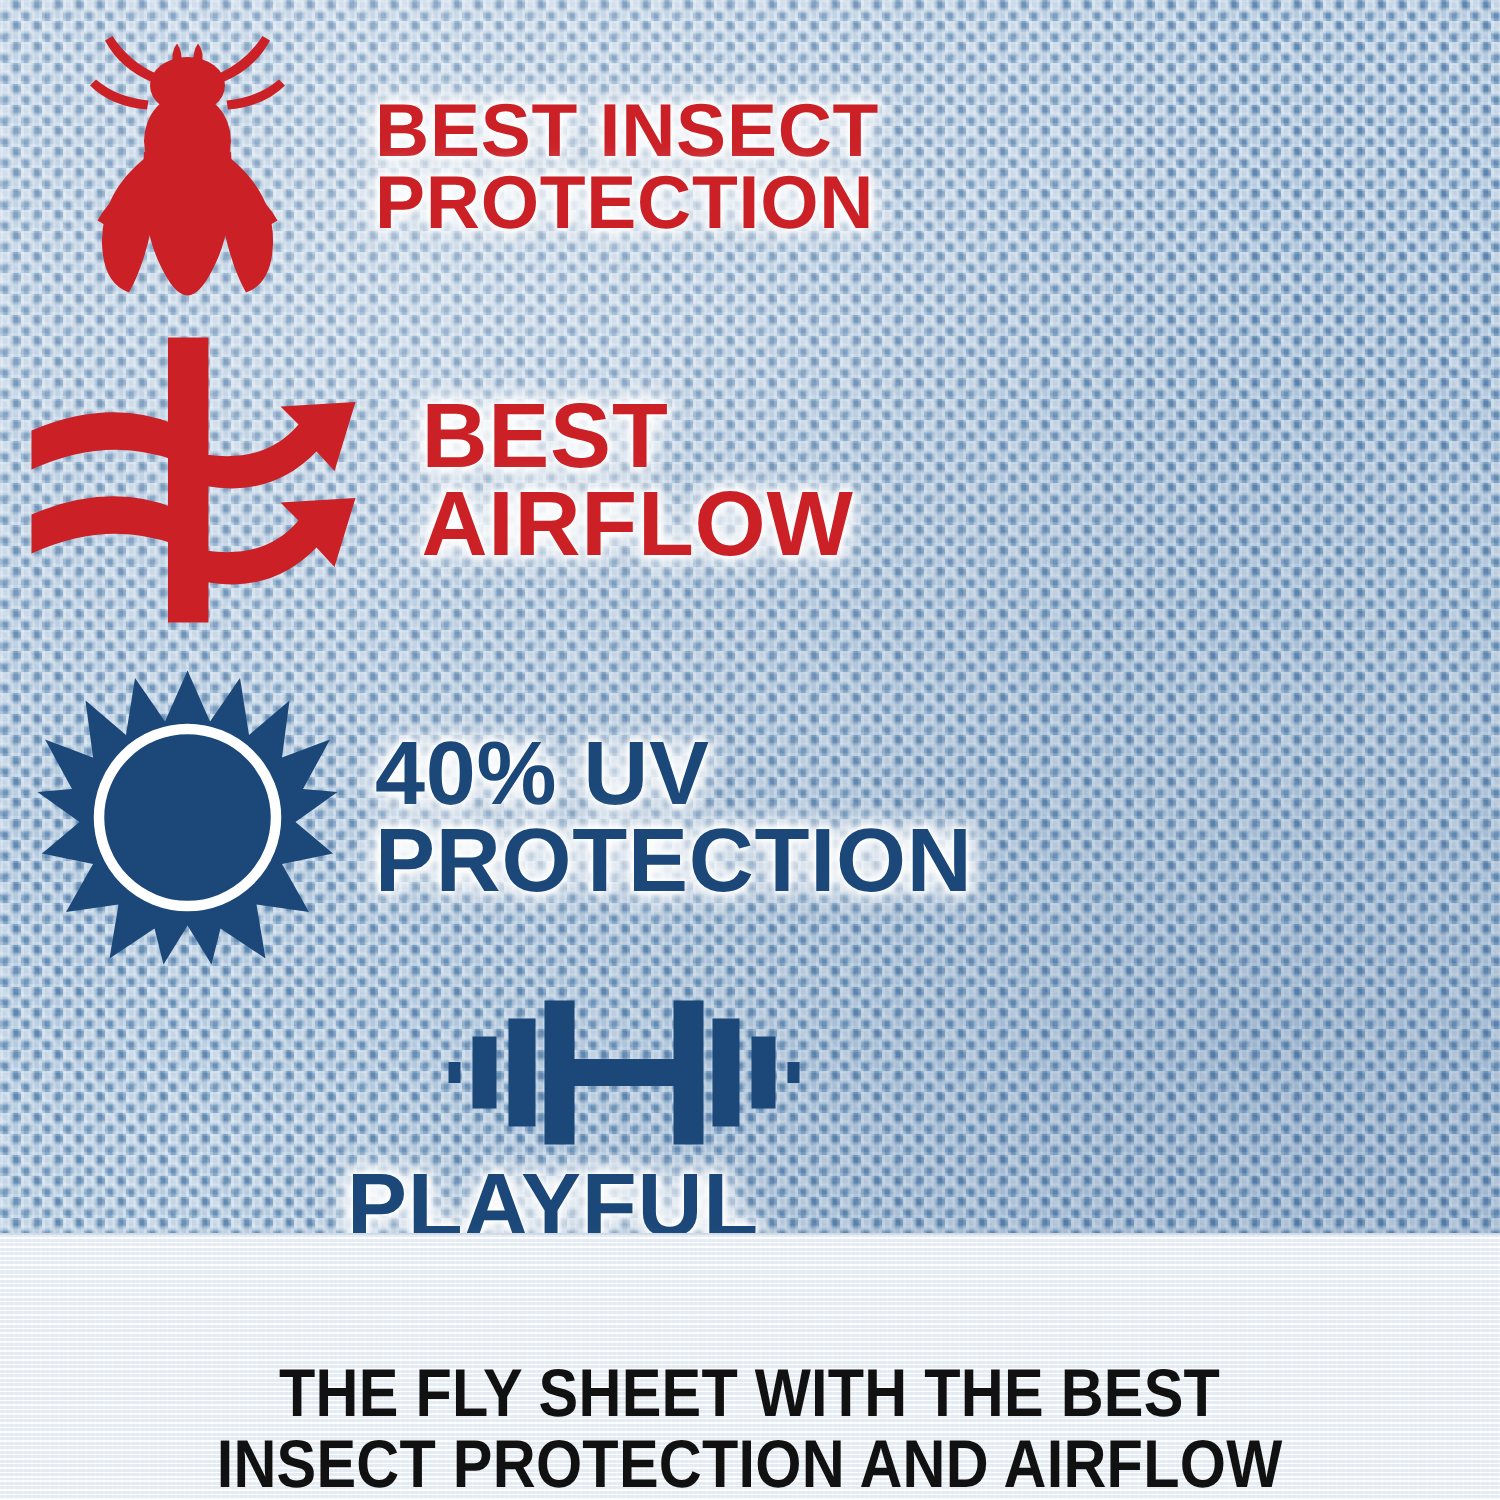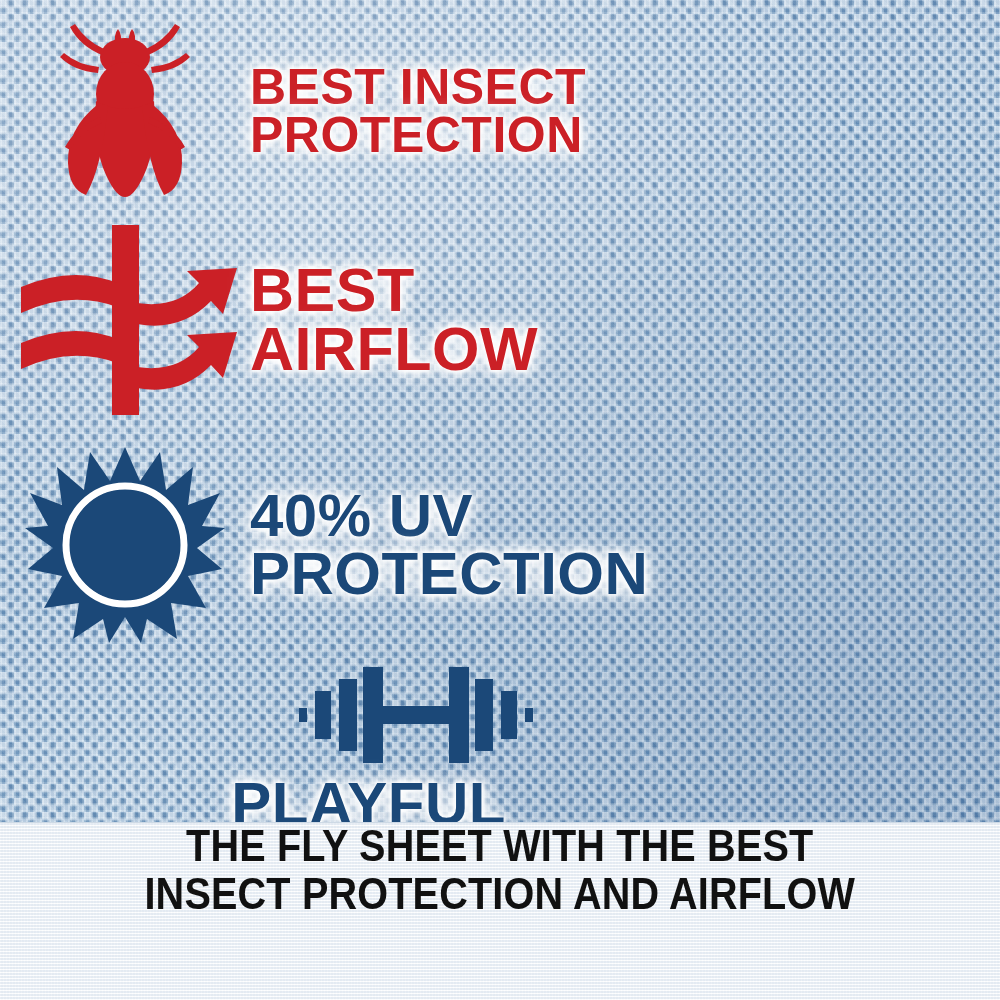--- a/index.html
+++ b/index.html
@@ -51,37 +51,37 @@
       0 0 18px rgba(255,255,255,.95), 0 0 24px rgba(255,255,255,.7);
   }
   .feat-blue{
     color:#1B4878;
     text-shadow:
       0 0 5px #fff, 0 0 5px #fff, 0 0 9px #fff, 0 0 14px #fff,
       0 0 18px rgba(255,255,255,.95), 0 0 24px rgba(255,255,255,.7);
   }
 
   #row-insect{left:0;top:18px;width:1000px;height:186px;}
-  #row-airflow{left:0;top:225px;width:1000px;height:190px;}
+  #row-airflow{left:0;top:225px;width:1000px;height:190px;gap:31px;}
   #row-uv{left:0;top:445px;width:1000px;height:200px;}
   #row-durability{left:0;top:655px;width:831px;height:140px;flex-direction:column;}
 
   #text-insect{font-size:50px;}
   #text-airflow{font-size:61px;}
   #text-uv{font-size:60px;}
   #text-durability{font-size:60px;}
 
   
   .caption{
     position:absolute;left:0;top:822px;width:1000px;height:178px;
     background:#eef2f7;
     background-image:
       repeating-linear-gradient(0deg, rgba(255,255,255,.8) 0 1px, rgba(226,233,241,.7) 1px 3px),
       repeating-linear-gradient(90deg, rgba(255,255,255,.7) 0 1px, rgba(228,235,243,.6) 1px 3px);
-    display:flex;align-items:flex-start;justify-content:center;
+    display:flex;align-items:flex-end;justify-content:center;
     box-shadow:inset 0 1px 0 rgba(150,175,200,.45);
   }
   .caption-text{
     margin:0;color:#111111;font-weight:700;font-size:45px;line-height:1.06;
     text-align:center;white-space:pre-line;letter-spacing:.2px;
     transform:scaleX(.88);transform-origin:center;
   }
 
   svg{display:block;overflow:visible;}
 </style>

